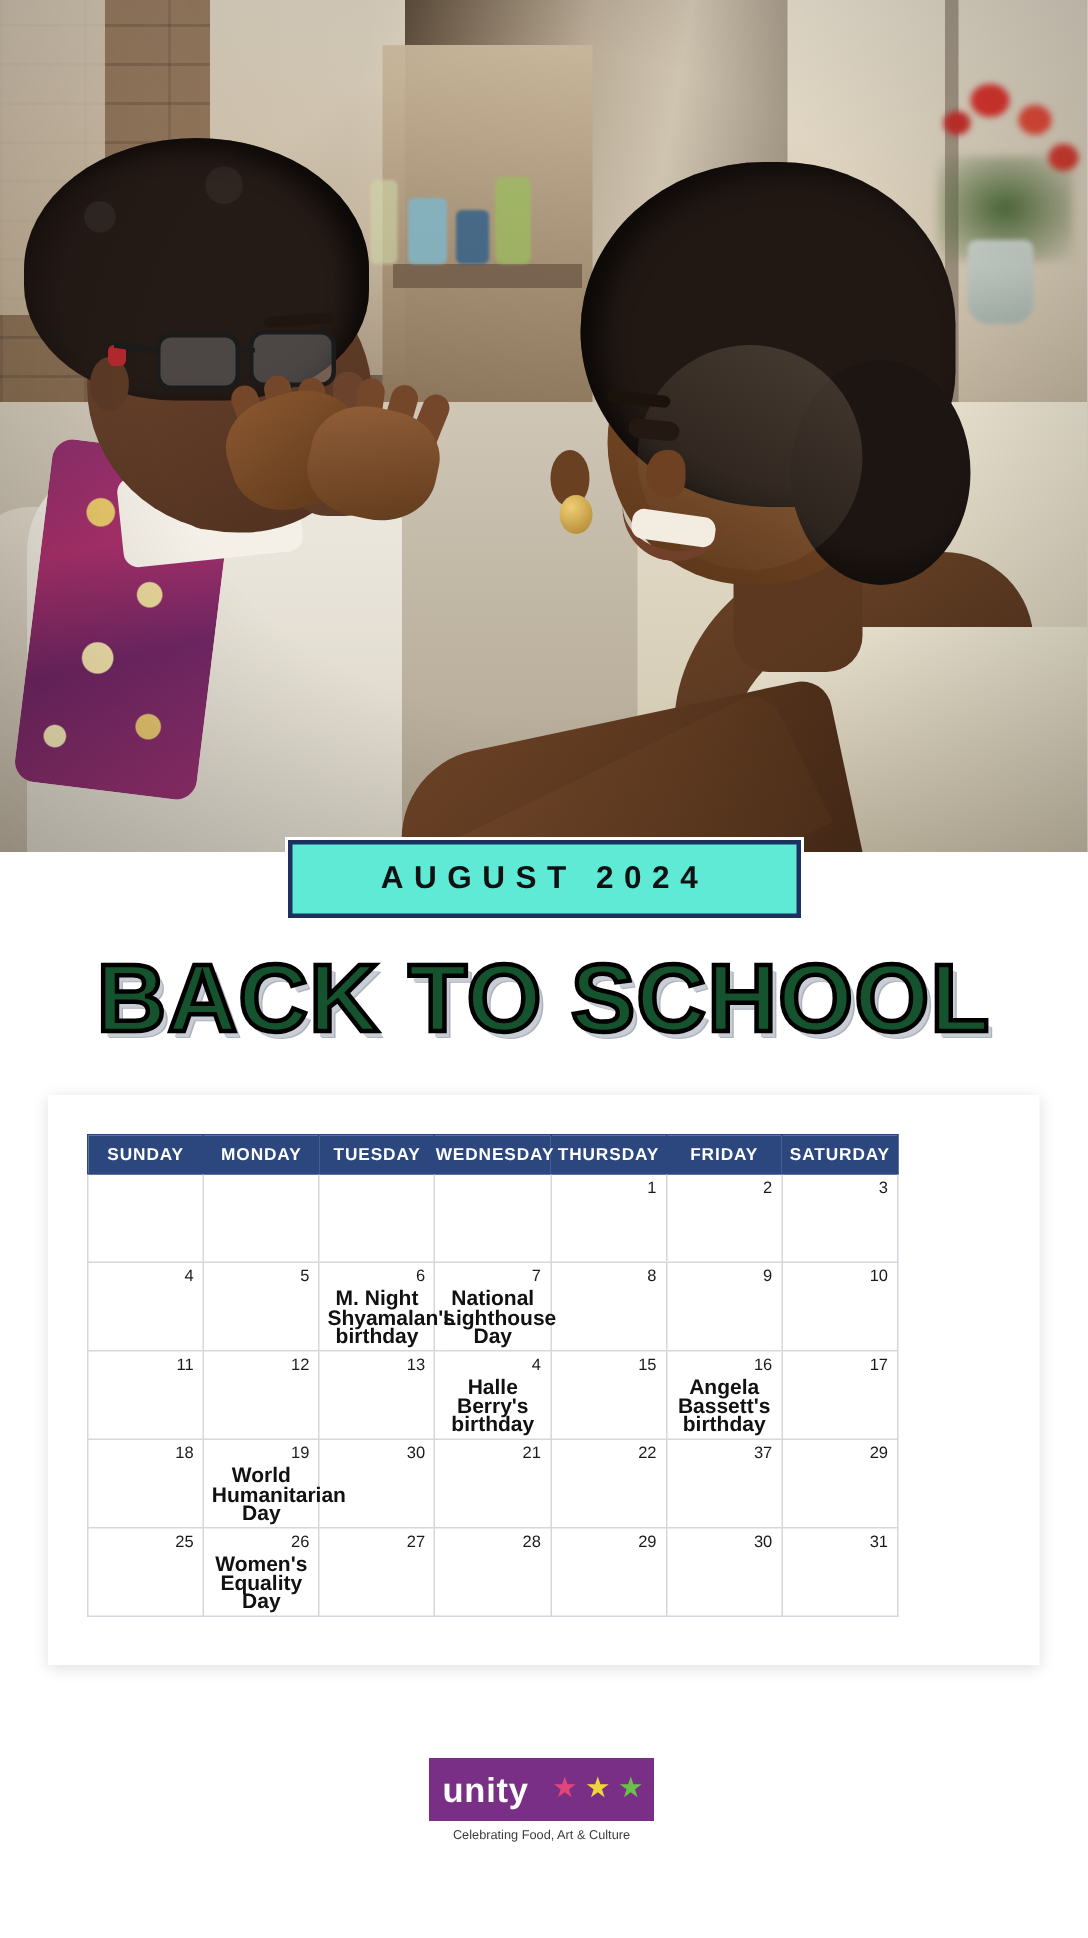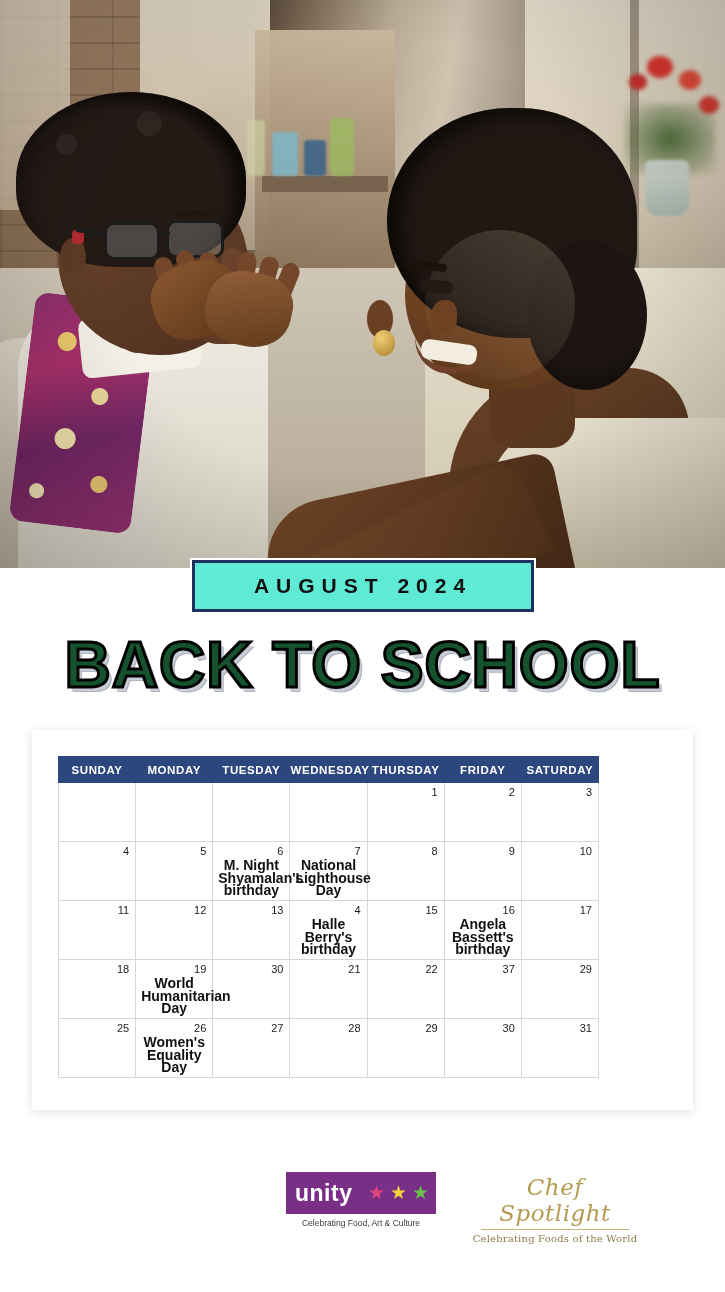--- a/index.html
+++ b/index.html
@@ -668,19 +668,14 @@
   <div class="logo-unity">
     <div class="unity-box">
       <span class="unity-word">unity</span>
       <span class="star s1">★</span>
       <span class="star s2">★</span>
       <span class="star s3">★</span>
     </div>
     <div class="unity-tag">Celebrating Food, Art &amp; Culture</div>
   </div>
 
-  <div class="logo-chef">
-    <div class="chef-main">Chef Spotlight</div>
-    <div class="chef-rule"></div>
-    <div class="chef-sub">Celebrating Foods of the World</div>
-  </div>
 
 </div>
 
 </body></html>

